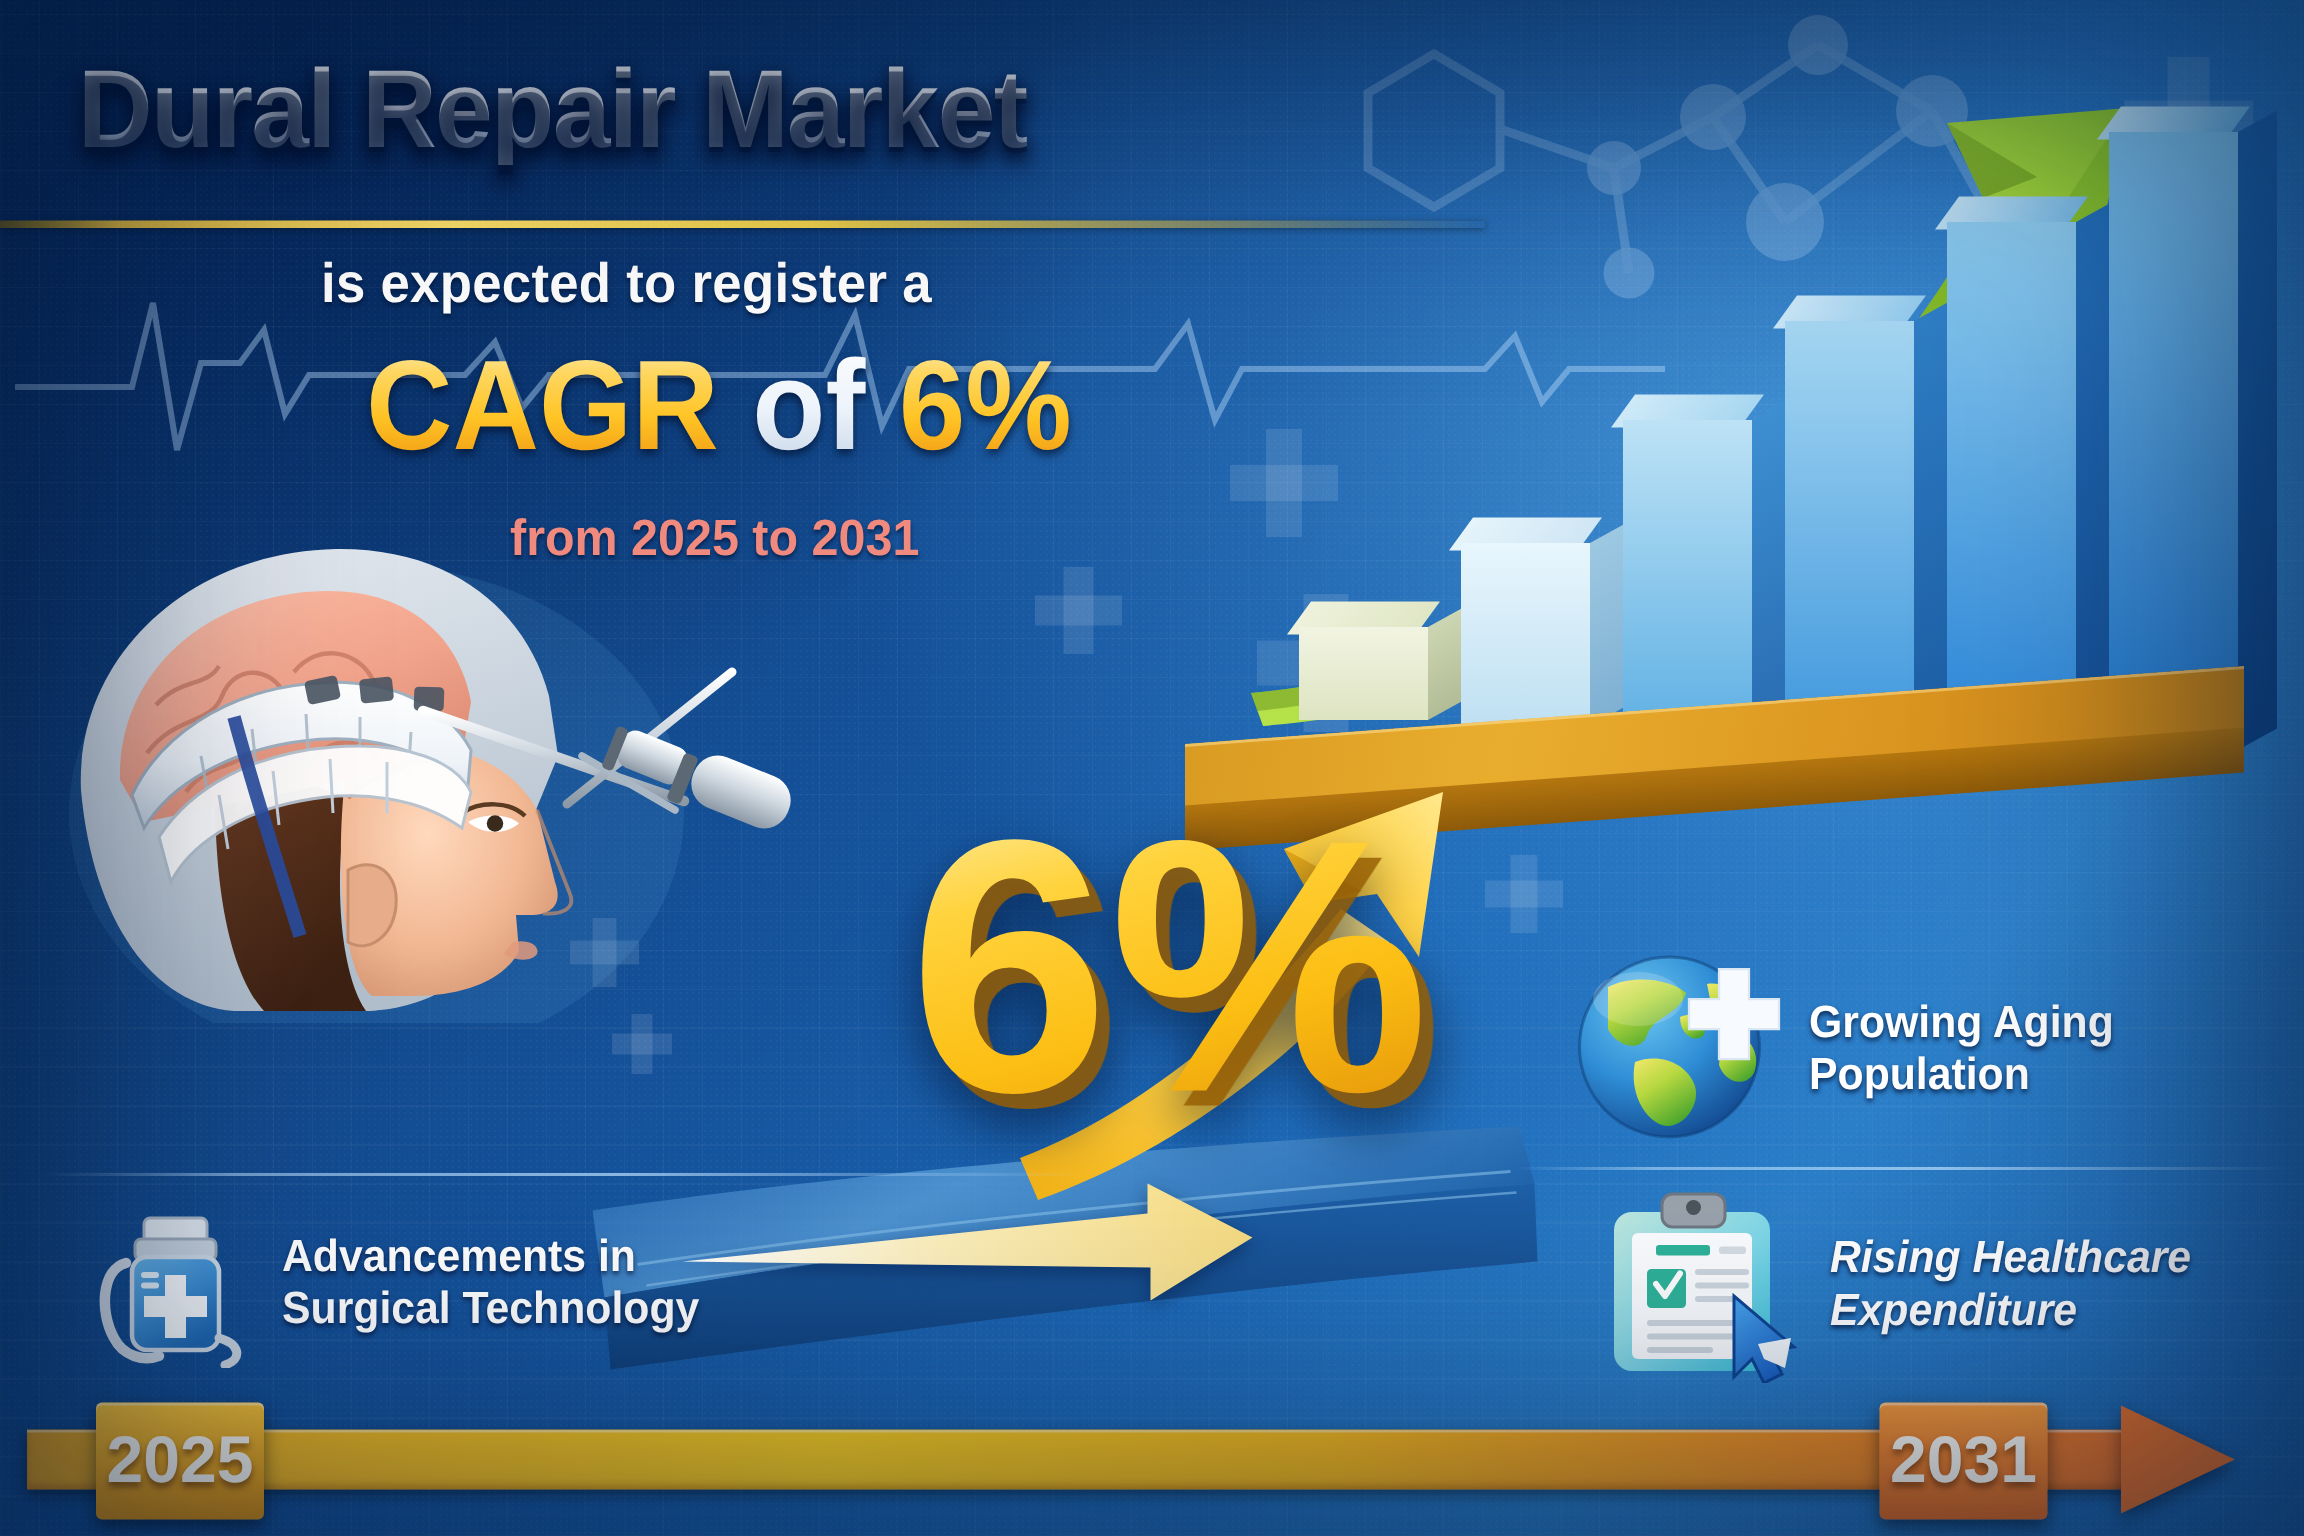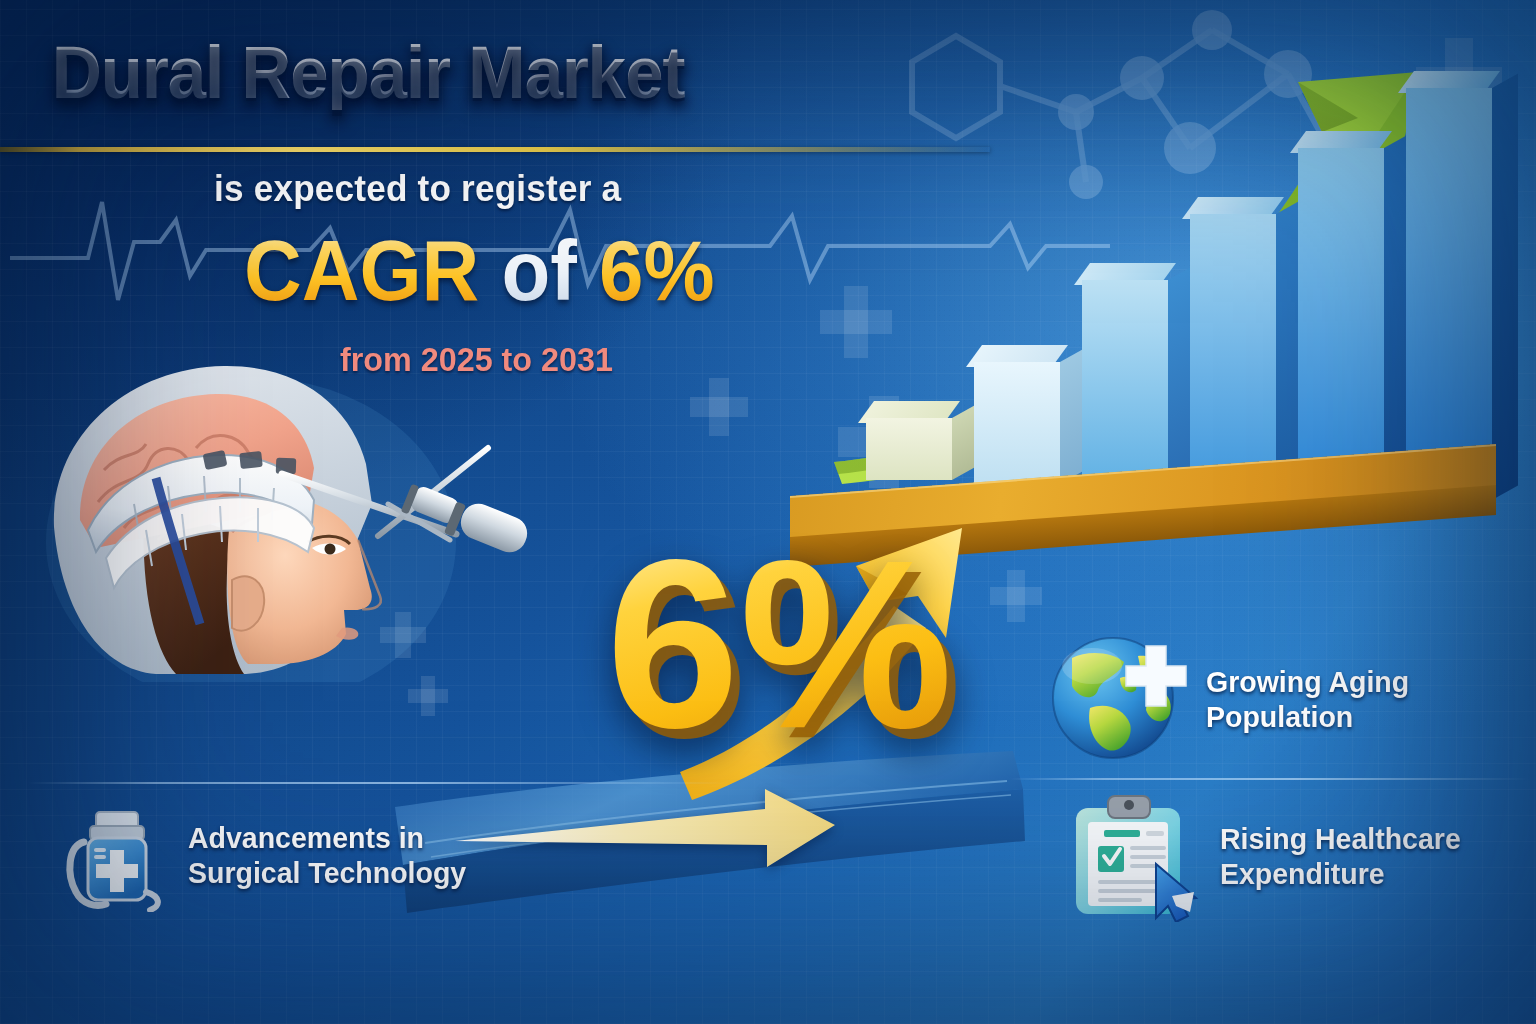--- a/index.html
+++ b/index.html
@@ -423,21 +423,21 @@
       <circle cx="63" cy="66" r="60" fill="none" stroke="#0e3e77" stroke-width="2" opacity=".5"></circle>
       <ellipse cx="42" cy="34" rx="30" ry="18" fill="#ffffff" opacity=".18"></ellipse>
       <path d="M96,14 h20 v20 h20 v20 h-20 v20 h-20 v-20 h-20 v-20 h20 Z" fill="#f7fbff" stroke="#dbe7f2" stroke-width="1.5"></path>
     </svg>
     <div class="btxt">Growing Aging
 Population</div>
   </div>
 
   <div class="divider" style="left:1010px;top:778px;width:520px;"></div>
 
-  <div class="bullet" style="left:1064px;top:792px;">
+  <div class="bullet" style="left:1064px;top:792px;font-style:italic;">
     <svg width="140" height="130" viewBox="0 0 140 130">
       <defs>
         <linearGradient id="clipG" x1="0" y1="0" x2="1" y2="1">
           <stop offset="0%" stop-color="#bfe8df"></stop>
             <stop offset="55%" stop-color="#7fd8e8"></stop>
             <stop offset="100%" stop-color="#38bdd8"></stop>
         </linearGradient>
         <linearGradient id="curG" x1="0" y1="0" x2="0.6" y2="1">
           <stop offset="0%" stop-color="#4aa8ef"></stop>
             <stop offset="100%" stop-color="#1b5fc4"></stop>
@@ -459,15 +459,21 @@
         <rect x="34" y="97" width="68" height="4" rx="2"></rect>
         <rect x="34" y="106" width="44" height="4" rx="2"></rect>
       </g>
       <polygon points="92,72 92,126 104,114 112,130 124,124 116,108 132,106" fill="url(#curG)" stroke="#0f4492" stroke-width="2"></polygon>
       <polygon points="108,104 130,100 126,120 112,114" fill="#f2f6fb"></polygon>
     </svg>
     <div class="btxt">Rising Healthcare
 Expenditure</div>
   </div>
 
+  <div id="timeline">
+    <div id="tl-bar"></div>
+    <div id="tl-head"></div>
+    <div class="yr-badge" id="yr-start">2025</div>
+    <div class="yr-badge" id="yr-end">2031</div>
+  </div>
 
   <div class="vignette"></div>
 </div>
 
 </body></html>

